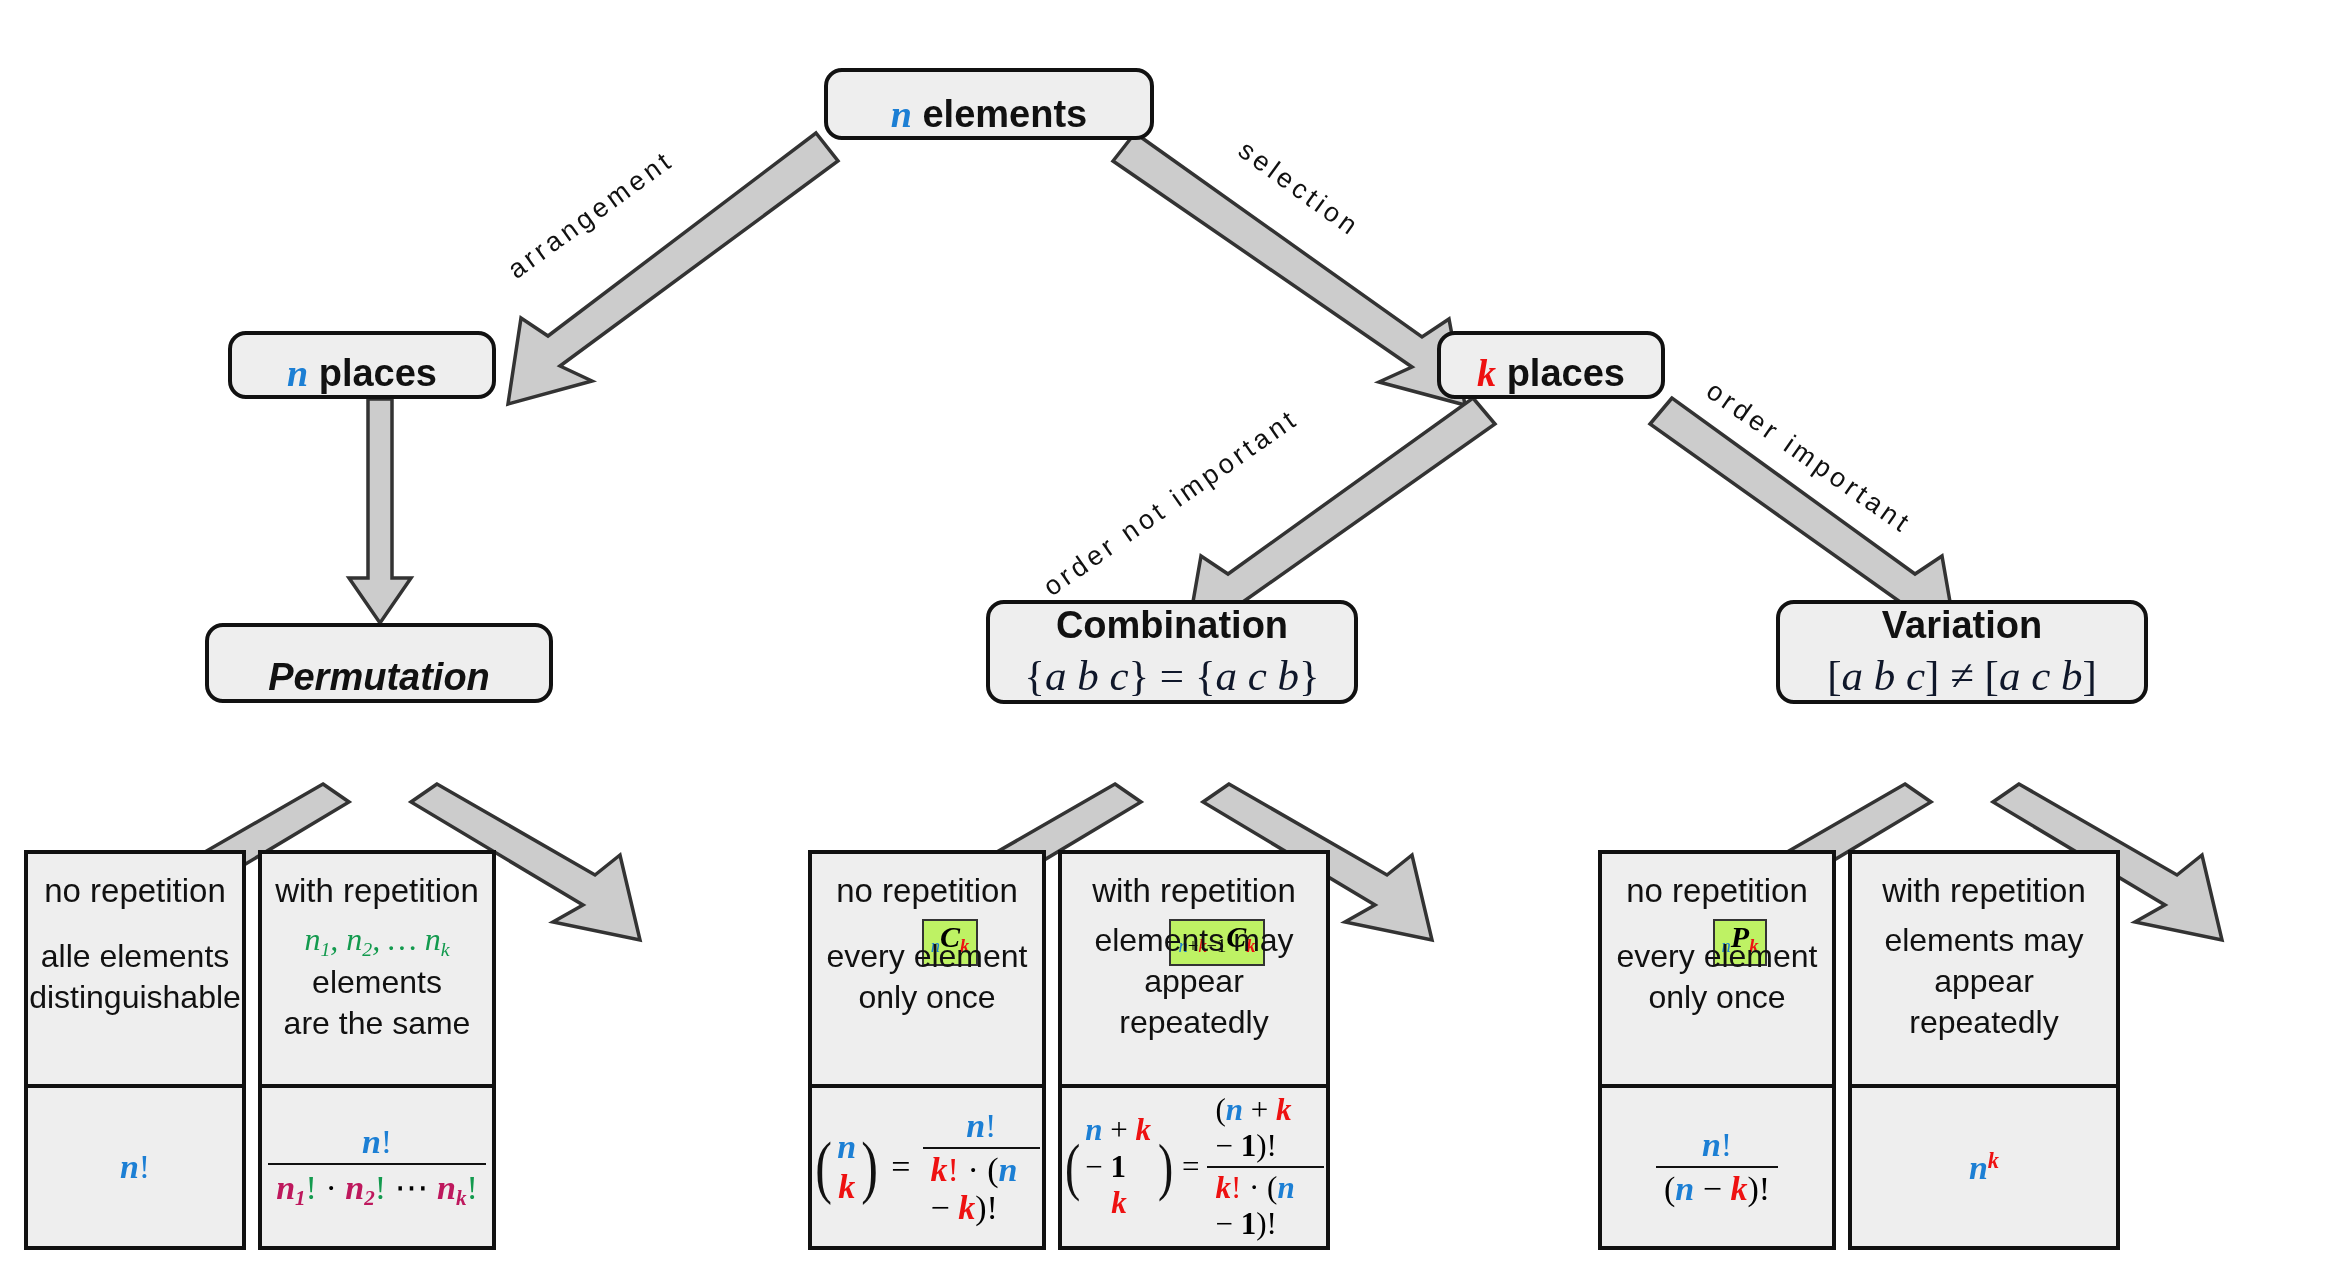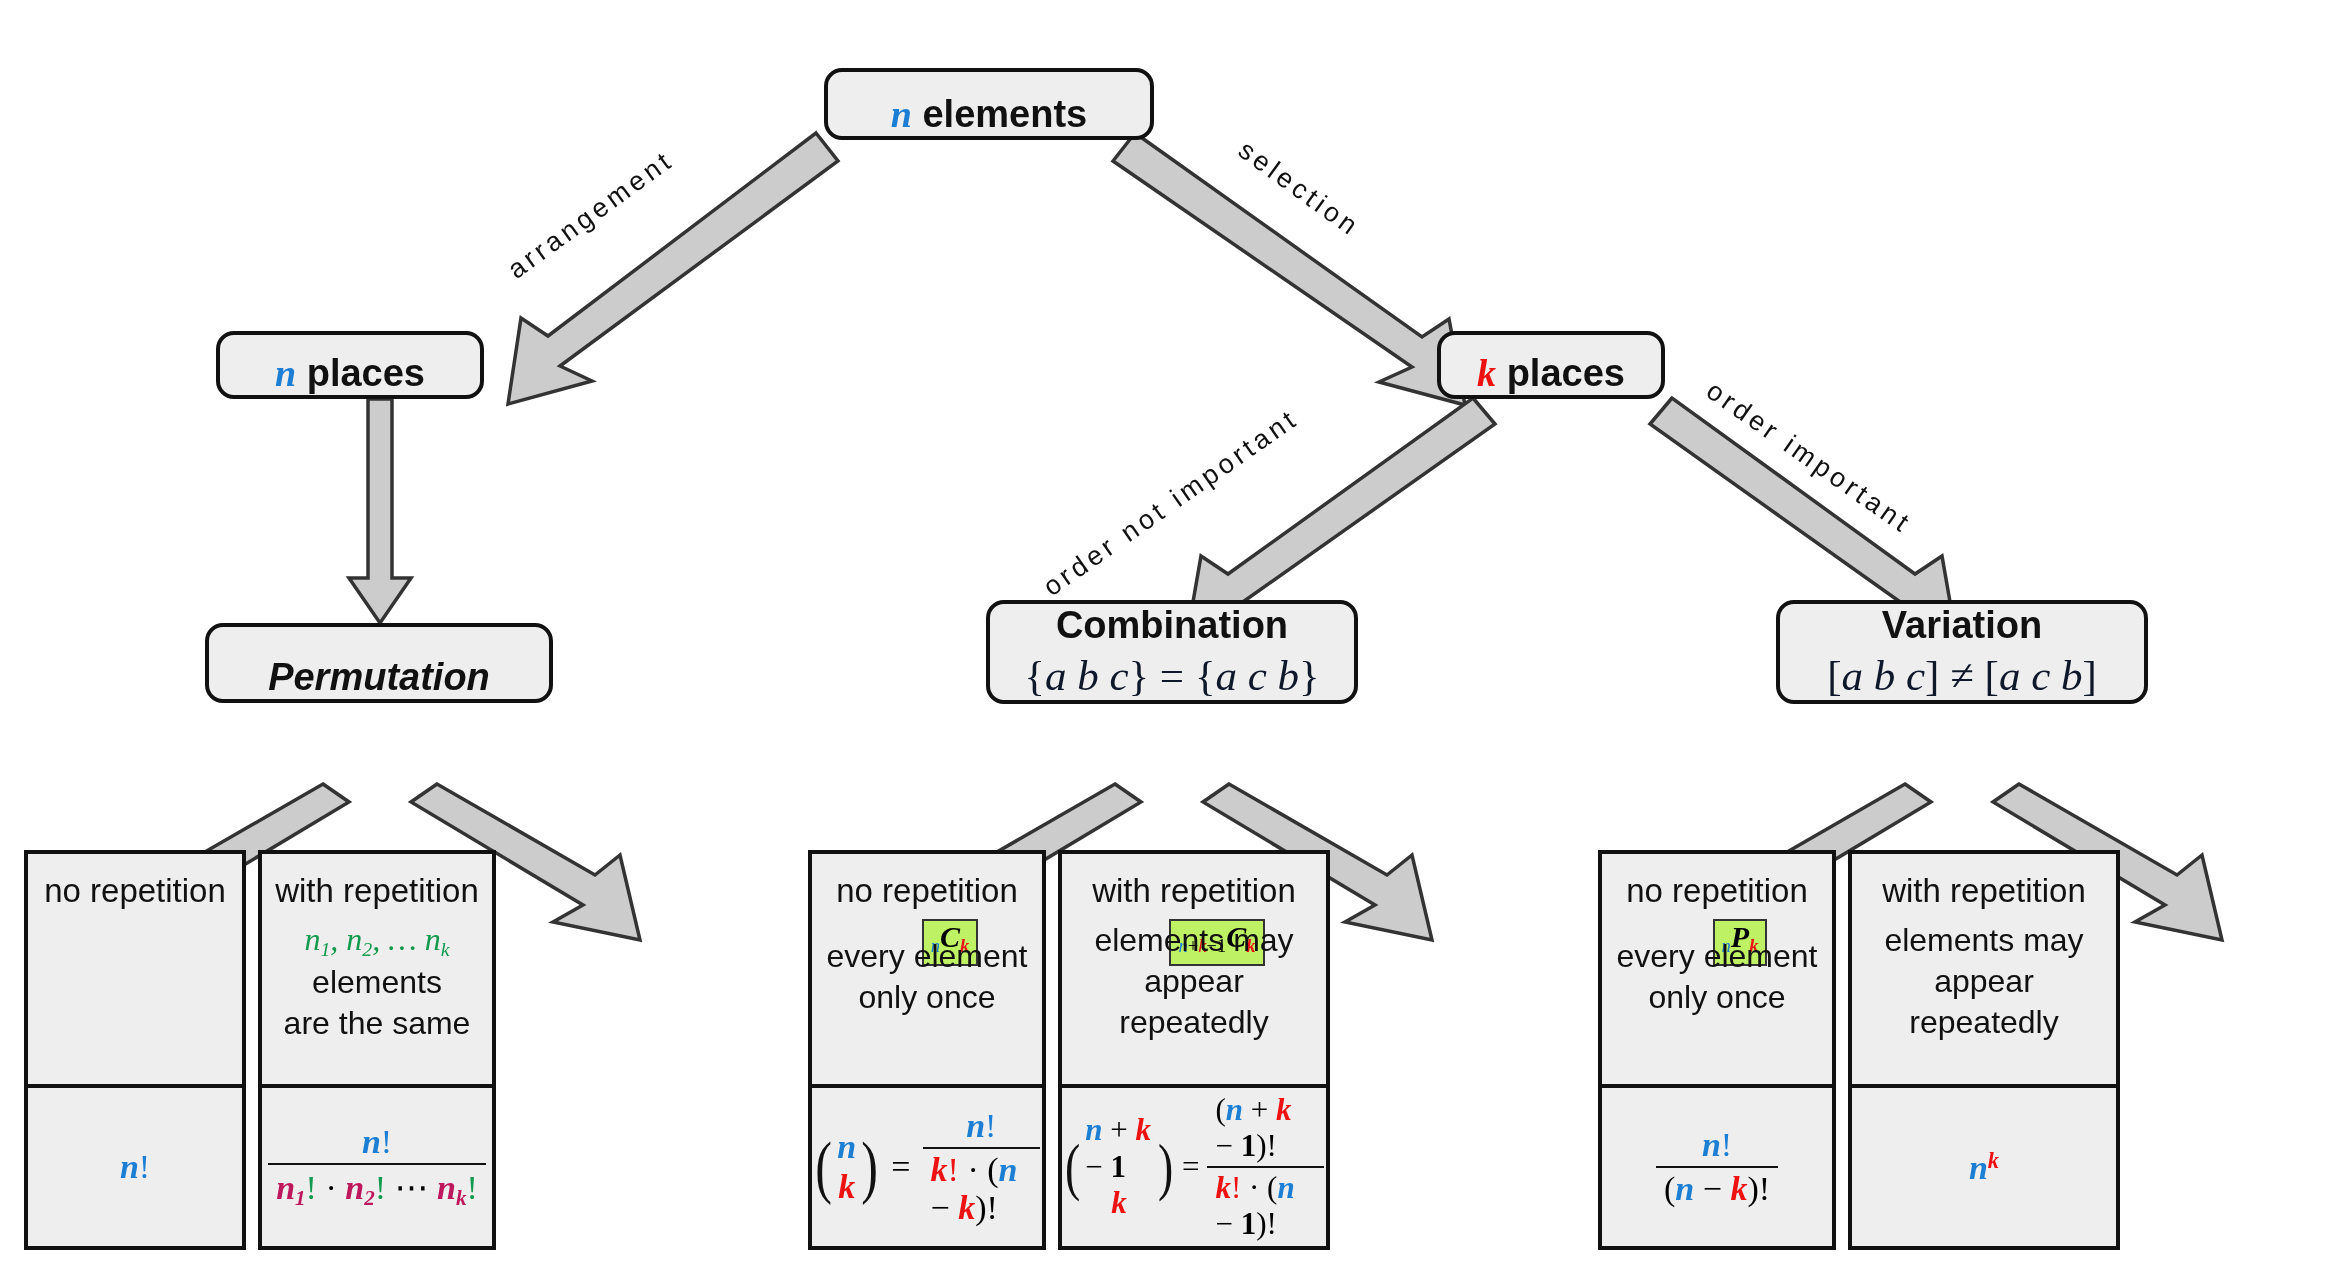--- a/index.html
+++ b/index.html
@@ -196,21 +196,21 @@
 
   <div class="elabel" style="left:1800px; top:455px; transform:rotate(35deg) translate(-50%,-50%);">order important</div>
 
   <div class="node" style="left:824px; top:68px; width:330px; height:72px;">
     <div class="title">
       <span class="mi b">n</span>
       <span>elements</span>
     </div>
   </div>
 
-  <div class="node" style="left:216px; top:331px; width:268px; height:68px;">
+  <div class="node" style="left:228px; top:331px; width:268px; height:68px;">
     <div class="title">
       <span class="mi b">n</span>
       <span>places</span>
     </div>
   </div>
 
   <div class="node" style="left:1437px; top:331px; width:228px; height:68px;">
     <div class="title">
       <span class="mi r">k</span>
       <span>places</span>
@@ -235,20 +235,24 @@
     <div class="sub">
       <span class="opn">[</span><span>a b c</span><span class="opn">]</span>
       <span class="opn">≠</span>
       <span class="opn">[</span><span>a c b</span><span class="opn">]</span>
     </div>
   </div>
 
   <div class="leaf" style="left:24px; top:850px; width:222px; height:400px;">
     <div class="top">
       <div class="head">no repetition</div>
+      <div class="desc two">
+        <div>alle elements</div>
+        <div>distinguishable</div>
+      </div>
     </div>
     <div class="bottom">
       <span><span class="mi b">n</span><span class="blight">!</span></span>
     </div>
   </div>
 
   <div class="leaf" style="left:258px; top:850px; width:238px; height:400px;">
     <div class="top">
       <div class="head">with repetition</div>
       <div class="desc two">

